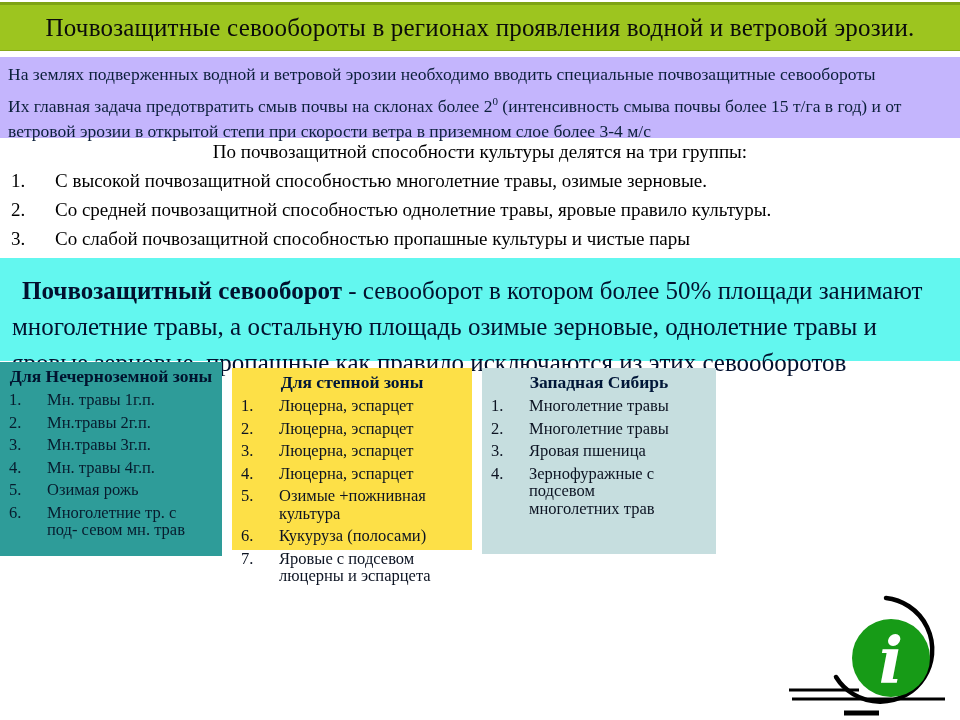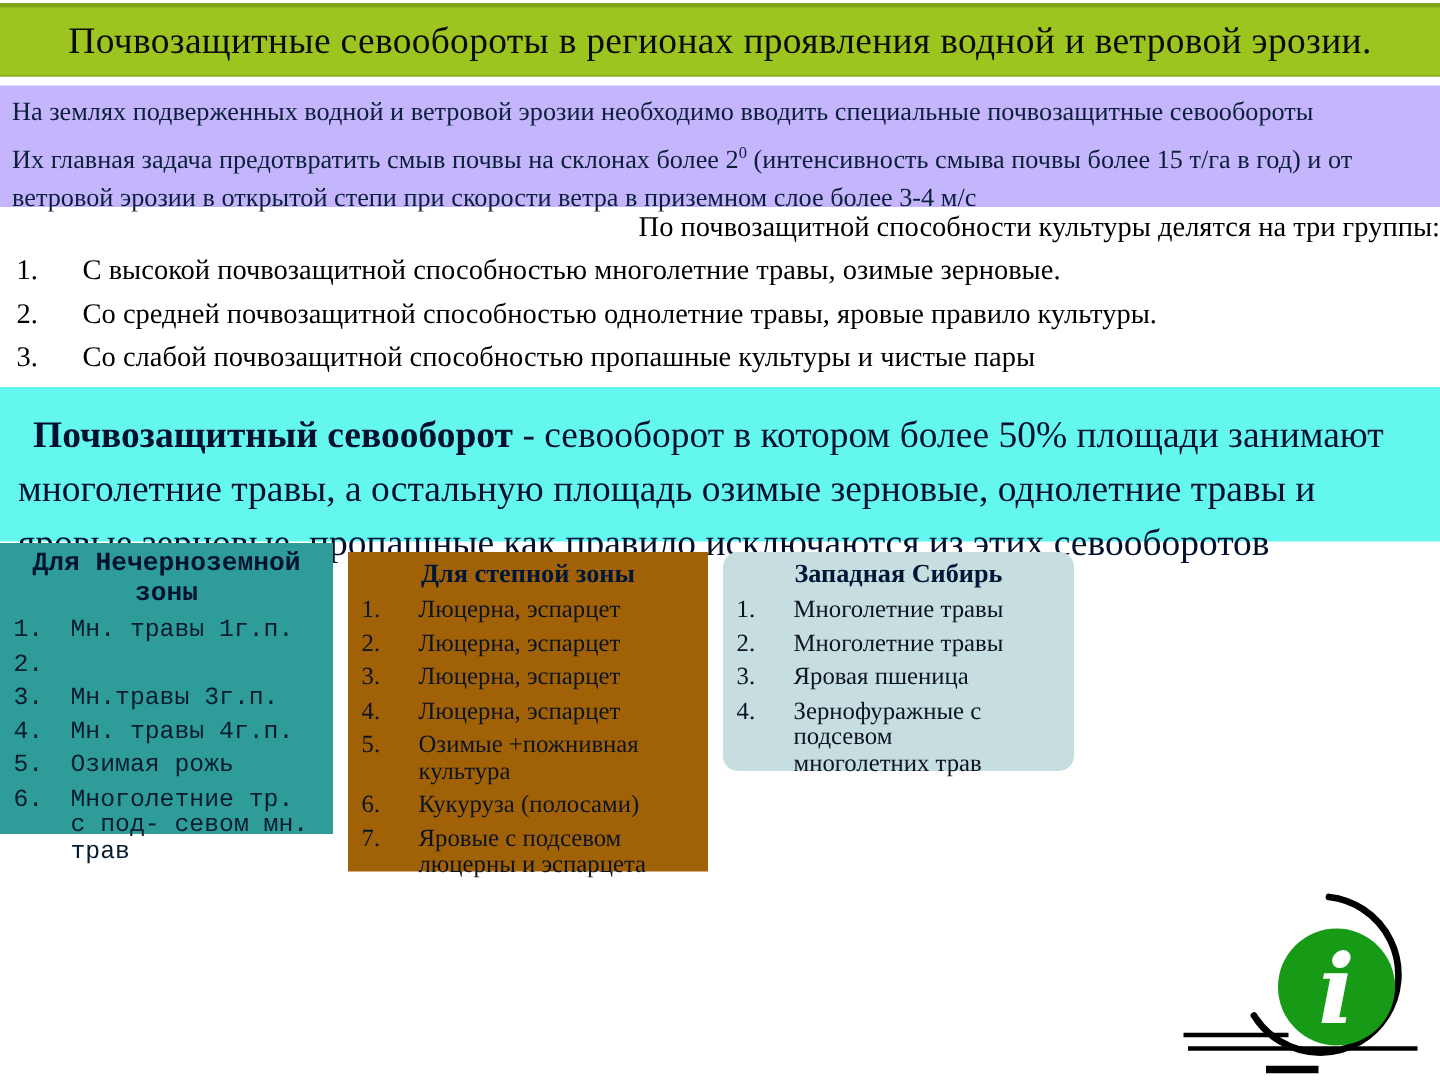--- a/index.html
+++ b/index.html
@@ -27,21 +27,21 @@
     position:absolute; top:57px; left:0; width:960px; height:81px;
     background:#c4b5fd; color:#0b1f3a;
     font-size:17.5px; padding:5px 8px 0 8px;
   }
   .intro p { line-height:1.42; margin-bottom:7px; }
   .intro sup { font-size:11px; }
 
   
   .groups { position:absolute; top:138px; left:0; width:960px; color:#000; }
   .groups h2 {
-    font-weight:normal; font-size:19px; text-align:right; margin:3px 0 7px 0;font-family:Liberation Serif, serif;
+    font-weight:normal; font-size:19px; text-align:center; margin:3px 0 7px 0;font-family:Liberation Serif, serif;
   }
   .group-item { display:flex; font-size:19px; margin-bottom:7px; }
   .group-item .num { width:55px; padding-left:11px; flex:none; }
   .group-item .txt { flex:1; }
 
   
   .definition {
     position:absolute; top:258px; left:0; width:960px; height:103px;
     background:#63F7EF; color:#02102e;
     font-size:25px; line-height:1.44;
@@ -49,23 +49,23 @@
   }
   .definition .term { font-weight:bold; }
 
   
   .zone-col { position:absolute; }
   .zone-col h3 { font-size:17.5px; text-align:center; color:#001638; margin:4px 6px 1px 6px; line-height:1.15; }
   .zone-item { display:flex; font-size:16.5px; margin-top:5px; line-height:1.06; }
   .zone-item .num { width:47px; padding-left:9px; flex:none; }
   .zone-item .txt { flex:1; padding-right:3px; }
 
-  .col1 { left:0;   top:362px; width:222px; height:194px; background:#2E9C99; color:#071c2e;font-family:Liberation Mono, monospace; }
-  .col2 { left:232px; top:368px; width:240px; height:213px; background:#a16207; color:#0c1322; }
-  .col3 { left:482px; top:368px; width:234px; height:146px; background:#C6DEDF; color:#0c1322;border-radius:10px; }
+  .col1 { left:0;   top:362px; width:222px; height:194px; background:#2E9C99; color:#071c2e; }
+  .col2 { left:232px; top:368px; width:240px; height:182px; background:#fde047; color:#0c1322; }
+  .col3 { left:482px; top:368px; width:234px; height:186px; background:#C6DEDF; color:#0c1322; }
   .col1 .zone-item .txt { max-width:162px; }
   .col3 .zone-item .txt { max-width:150px; }
   .col1 h3 { color:#00132e; }
 
   
   .info-art { position:absolute; left:786px; top:583px; width:172px; height:135px; }
 </style>
 </head>
 <body>
 
@@ -101,20 +101,21 @@
   </section>
 
   <section class="zone-col col1">
     <h3>Для Нечерноземной зоны</h3>
     <div class="zone-item">
       <span class="num">1.</span>
       <span class="txt">Мн. травы 1г.п.</span>
     </div>
     <div class="zone-item">
       <span class="num">2.</span>
+      <span class="txt">Мн.травы 2г.п.</span>
     </div>
     <div class="zone-item">
       <span class="num">3.</span>
       <span class="txt">Мн.травы 3г.п.</span>
     </div>
     <div class="zone-item">
       <span class="num">4.</span>
       <span class="txt">Мн. травы 4г.п.</span>
     </div>
     <div class="zone-item">

